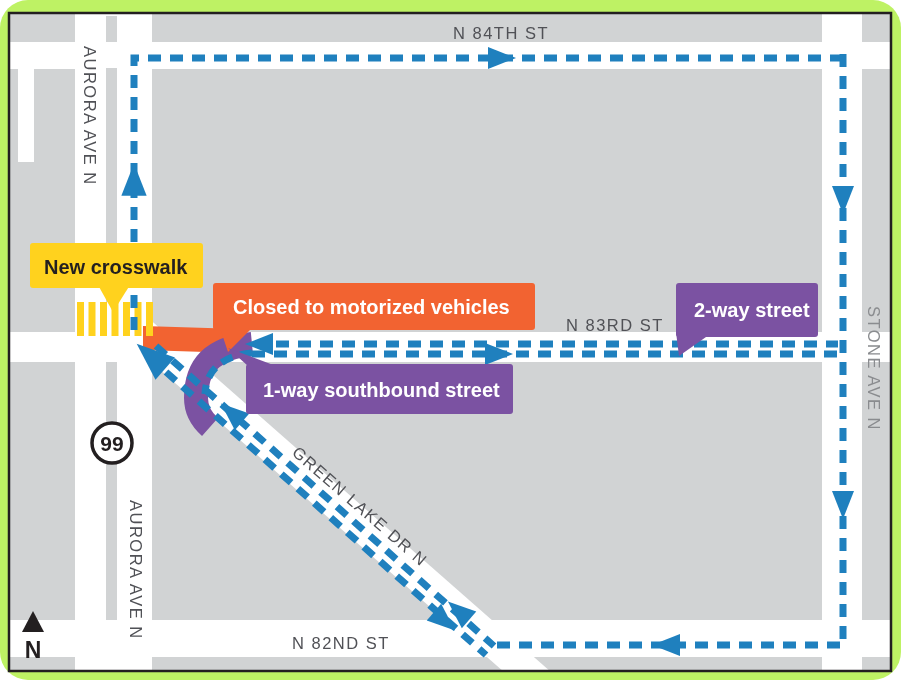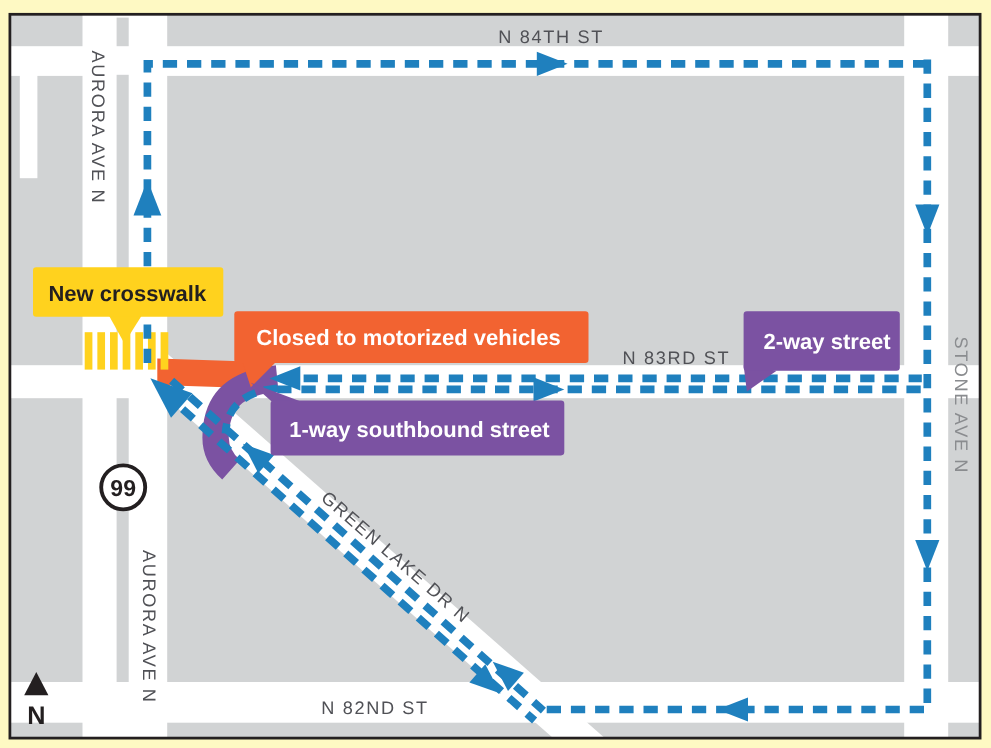--- a/index.html
+++ b/index.html
@@ -1,17 +1,17 @@
 <!DOCTYPE html>
 <html><head>
 <meta charset="utf-8">
 <style>
   html,body{margin:0;padding:0;background:#ffffff;}
   body{font-family:"Liberation Sans",sans-serif;}
-  .map-wrap{position:relative;width:901px;height:680px;background:#fef9c3;}
+  .map-wrap{position:relative;width:901px;height:680px;background:#bef264;border-radius:28px;}
   svg{display:block;}
   .street-name{font-size:16.5px;letter-spacing:1.5px;fill:#505156;font-weight:400;}
   .street-name--light{fill:#8A8C8F;}
   .callout-text{font-weight:bold;font-size:20px;}
   .shield-text{font-weight:bold;font-size:21px;fill:#231F20;}
   .compass-text{font-weight:bold;font-size:23px;fill:#231F20;letter-spacing:0;}
 </style>
 </head>
 <body>
 

